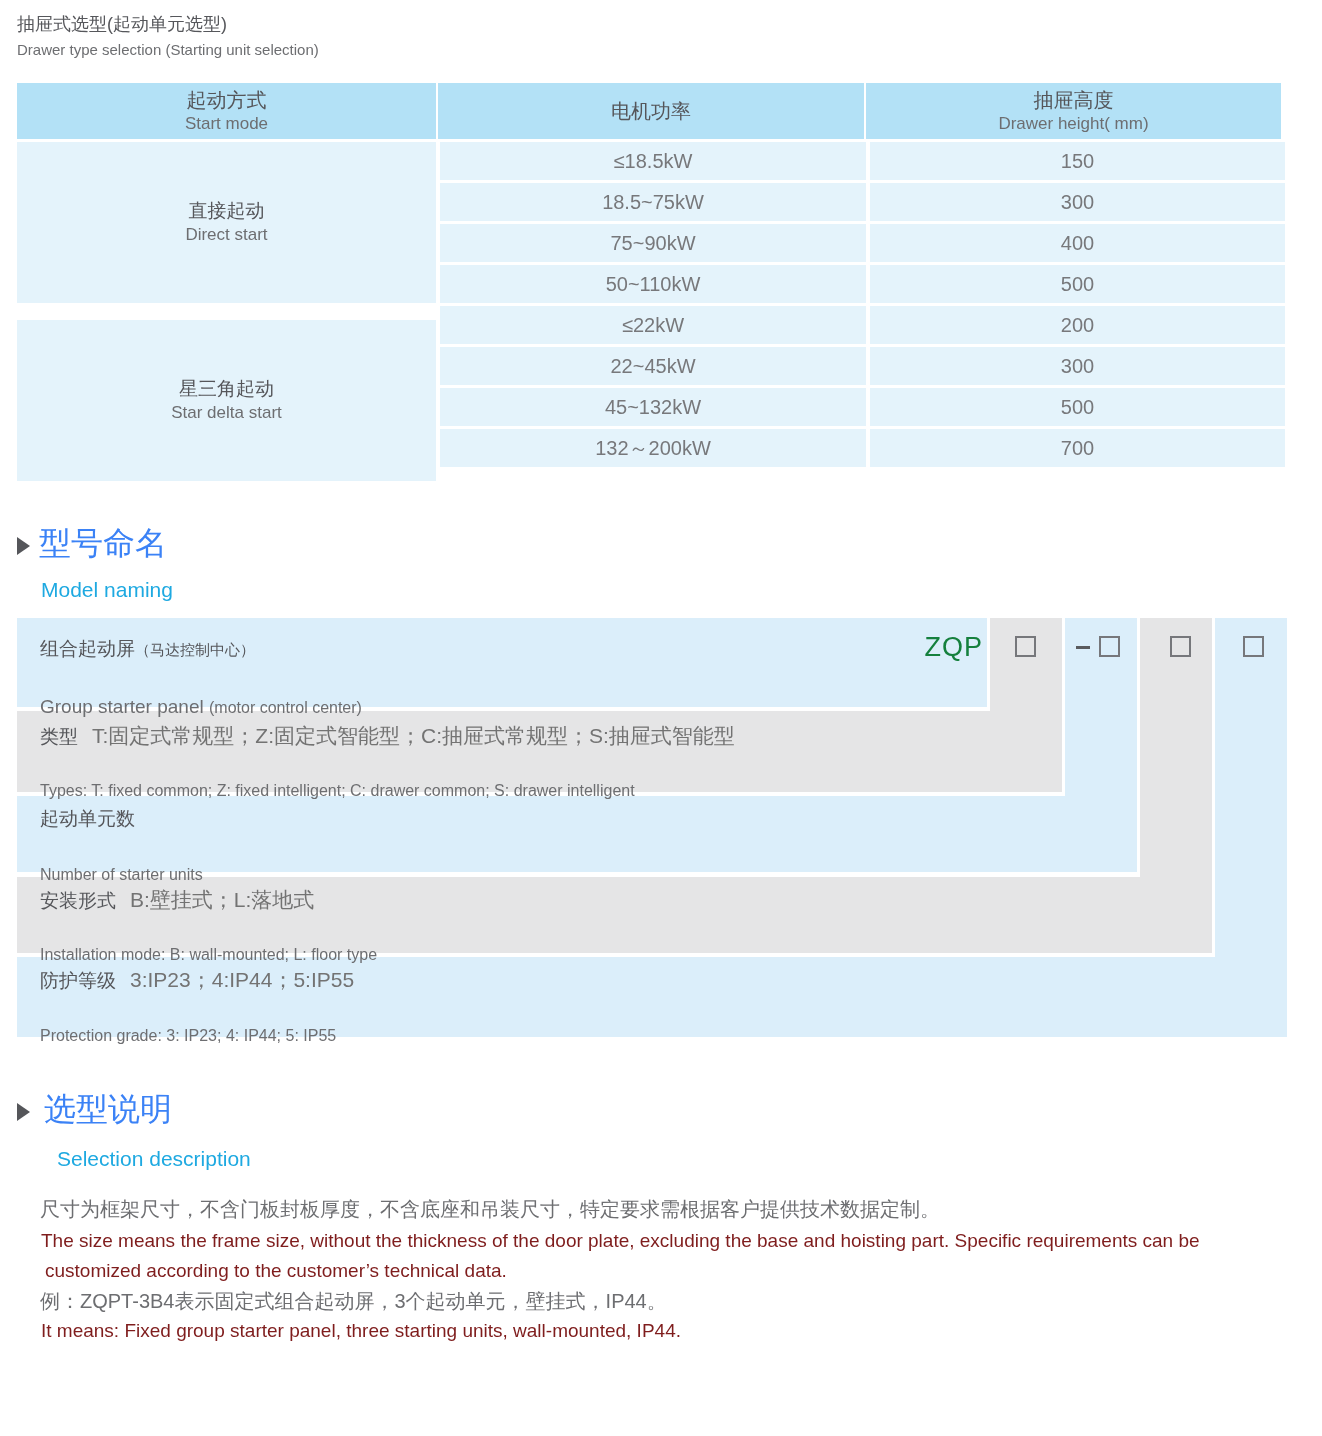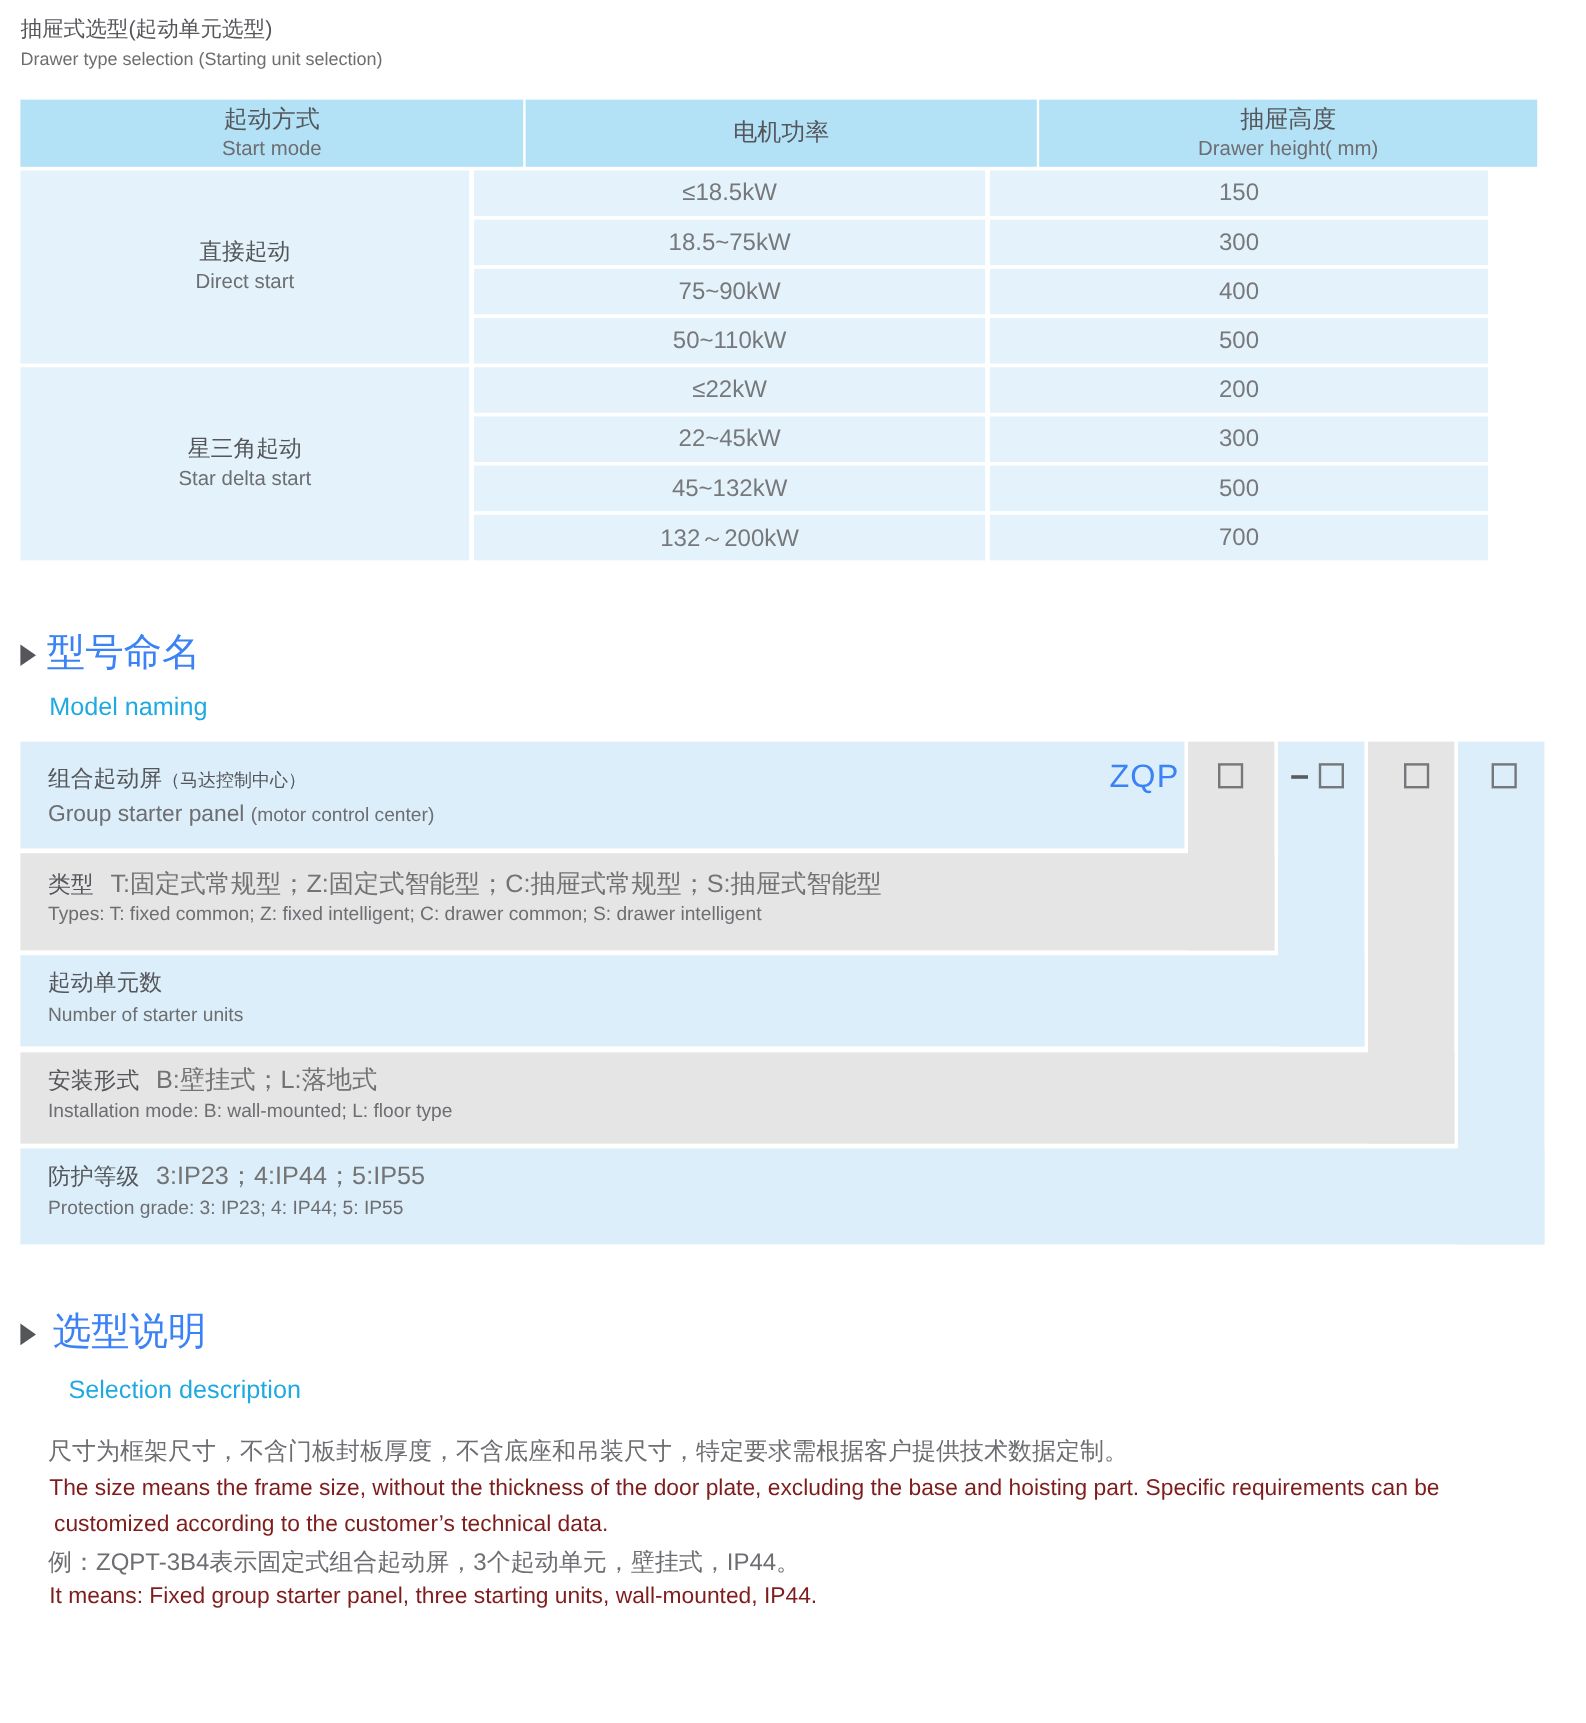--- a/index.html
+++ b/index.html
@@ -15,45 +15,45 @@
   .intro-en { left:17px; top:41px; font-size:15px; color:#6d6e71; }
 
   
   .dtable { left:17px; top:83px; width:1268px; }
   .thead { display:flex; gap:2px; height:56px; }
   .hcell { background:#b3e1f6; display:flex; flex-direction:column; justify-content:center; text-align:center; }
   .hcell.c1 { width:419px; } .hcell.c2 { width:426px; } .hcell.c3 { width:415px; }
   .hcell .cn { font-size:20px; color:#55565a; line-height:1.25; }
   .hcell .en { font-size:17px; color:#6d6e71; line-height:1.25; }
   .tbody { display:flex; gap:4px; margin-top:3px; }
-  .modecol { width:374px; display:flex; flex-direction:column; gap:3px; }
+  .modecol { width:419px; display:flex; flex-direction:column; gap:17px; }
   .modecell { height:161px; background:#e4f3fb; display:flex; flex-direction:column; justify-content:center; text-align:center; }
   .modecell .cn { font-size:19px; color:#55565a; line-height:1.35; }
   .modecell .en { font-size:17px; color:#6d6e71; line-height:1.35; }
   .datacol { width:845px; display:flex; flex-direction:column; gap:3px; }
   .drow { display:flex; gap:4px; height:38px; }
   .dcell { background:#e4f3fb; display:flex; align-items:center; justify-content:center; font-size:20px; color:#77787b; }
   .dcell.p { width:426px; } .dcell.h { width:415px; }
 
   
   .sec-arrow { width:0; height:0; border-left:13px solid #55565a; border-top:9px solid transparent; border-bottom:9px solid transparent; }
   .sec-cn { font-size:32px; color:#3b82f6; line-height:1; }
   .sec-en { font-size:21px; color:#1ea9e1; line-height:1; }
 
   
   .band { position:absolute; }
   .blue { background:#dbeefa; }
   .gray { background:#e5e5e6; }
   .codebox { position:absolute; width:21px; height:21px; border:2px solid #76777b; background:transparent; }
   .dashbar { position:absolute; width:14px; height:3px; background:#5a5b5e; }
-  .zqp { position:absolute; font-size:27px; color:#3b82f6; letter-spacing:1px; }
+  .zqp { position:absolute; font-size:27px; color:#15803d; letter-spacing:1px; }
   .m-cn { position:absolute; font-size:19px; color:#55565a; white-space:nowrap; }
   .m-cn .paren { font-size:15px; }
   .m-cn .detail { font-size:21px; color:#737373; margin-left:14px; }
-  .m-en { position:absolute; font-size:16px; color:#6d6e71; white-space:nowrap; }
+  .m-en { position:absolute; font-size:16px; color:#6d6e71; white-space:nowrap;margin-top:28px; }
   .m-en .paren { font-size:15px; }
 
   
   .body-cn { position:absolute; font-size:20px; color:#6d6e71; white-space:nowrap; }
   .body-en { position:absolute; font-size:19px; color:#7f1d1d; white-space:nowrap; }
 </style>
 </head>
 <body>
 
 <div class="page">

